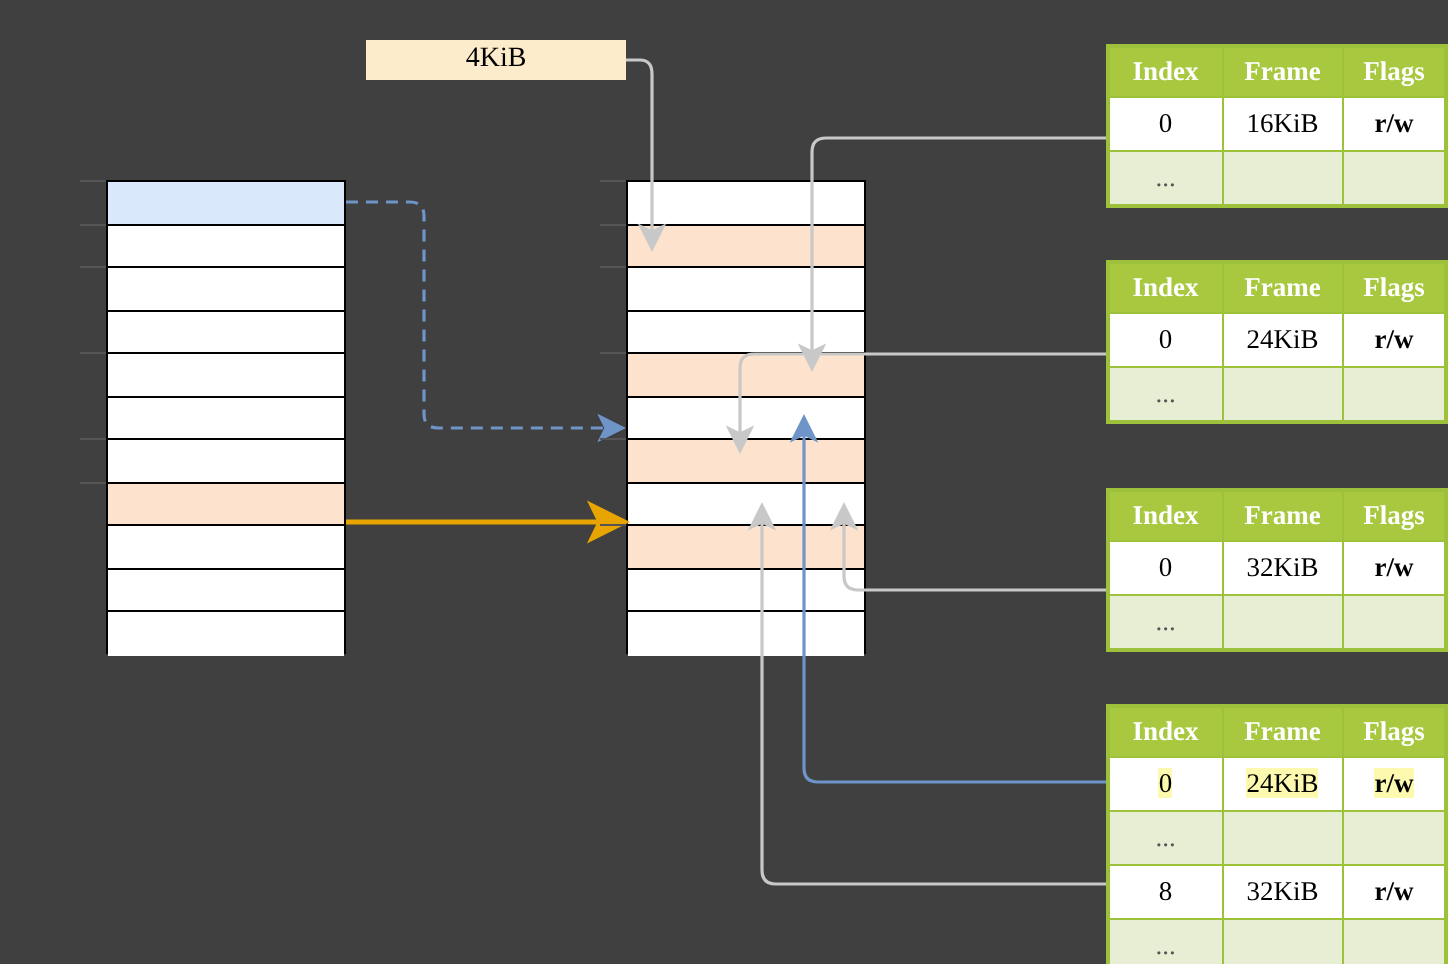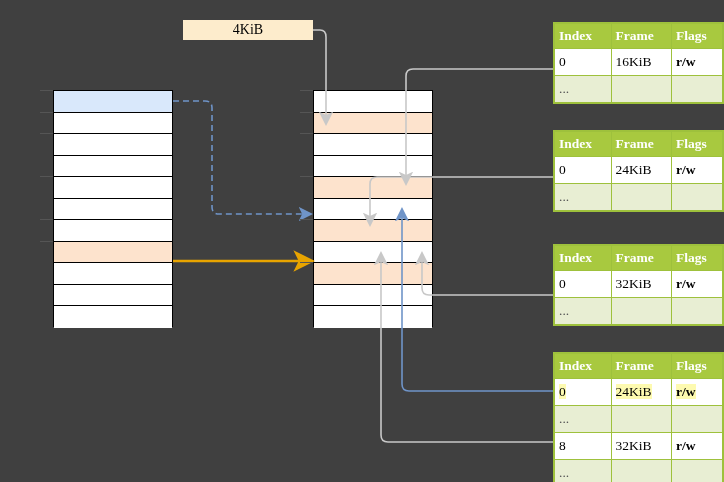--- a/index.html
+++ b/index.html
@@ -19,21 +19,21 @@
 
   
   .sizelabel{position:absolute;background:#fdeccc;color:#000;
       text-align:center;font-size:14px;line-height:20px;height:20px;}
 
   
   .ptable{position:absolute;border:1.5px solid #9ec13c;border-collapse:collapse;
           background:#fff;box-sizing:border-box;}
   .ptable table{border-collapse:collapse;width:100%;}
   .ptable th,.ptable td{border:1px solid #9ec13c;font-size:13.5px;
-          padding:1px 4px;text-align:left;white-space:nowrap;}
+          padding:1px 4px;text-align:center;white-space:nowrap;}
   .ptable th{background:#a8c93f;color:#fff;font-weight:bold;height:22px;
           font-family:"Liberation Serif","DejaVu Serif",serif;}
   .ptable td{background:#fff;height:24px;color:#000;}
   .ptable tr.ellip td{background:#e8eed3;color:#555;}
   .hl{background:#fdfab0 !important;}
   .c-index{width:58px;}
   .c-frame{width:61px;}
   .c-flags{width:50px;font-weight:bold;}
 </style>
 </head>

